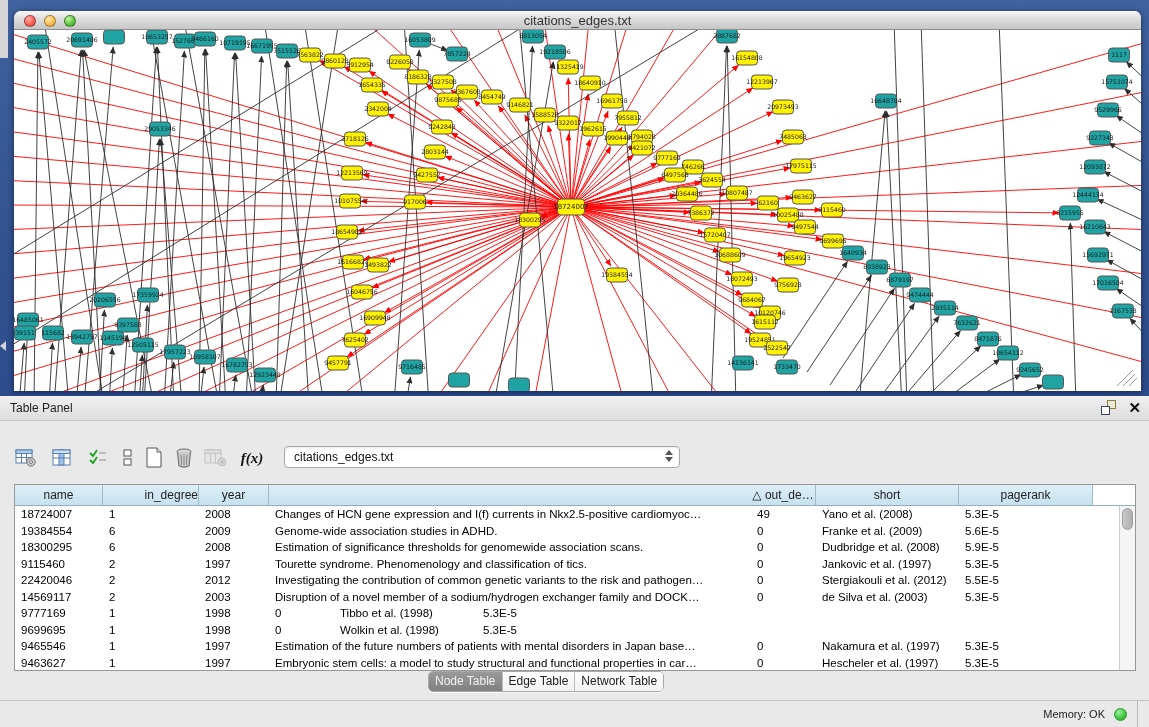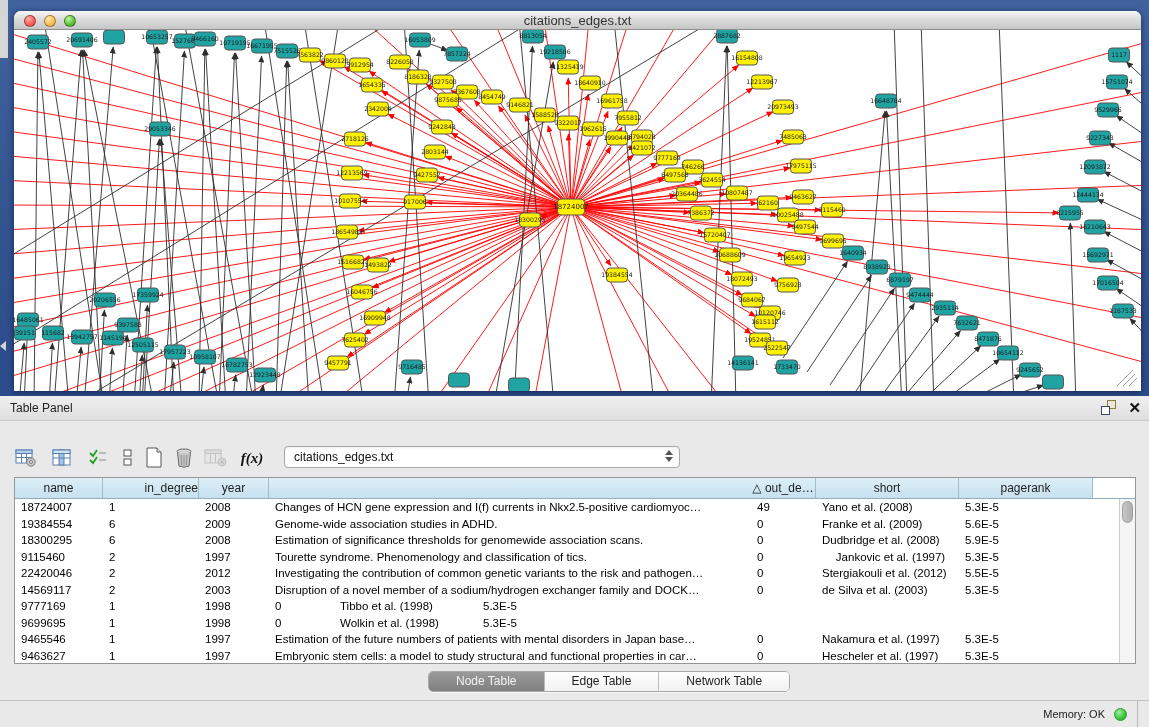--- a/index.html
+++ b/index.html
@@ -48,40 +48,40 @@
   .tb-btn svg { display:block; }
   .fx { font-size:15px; color:#111; font-style:italic; font-family:"Liberation Serif", serif; font-weight:bold; }
   .combo { position:absolute; left:284px; top:10px; width:396px; height:22px; background:#fff;
            border:1px solid #a9a9a9; border-radius:4px; box-shadow:inset 0 1px 2px rgba(0,0,0,.08);
            font-size:12px; color:#111; line-height:20px; padding-left:9px; }
   .combo-arrows { position:absolute; right:6px; top:3px; display:flex; flex-direction:column; align-items:center; }
   .combo-arrows i { display:block; width:0; height:0; border-left:4px solid transparent; border-right:4px solid transparent; }
   .combo-arrows .up { border-bottom:5px solid #555; margin-bottom:2px; }
   .combo-arrows .dn { border-top:5px solid #555; }
 
-  .tableWrap { position:absolute; left:14px; top:81px; width:1122px; height:187px;
+  .tableWrap { position:absolute; left:14px; top:88px; width:1122px; height:187px;
                background:#fff; border:1px solid #969696; overflow:hidden; }
   .thead { display:flex; height:21px; background:linear-gradient(180deg,#ddeff8,#c6e1ef);
            border-bottom:1px solid #93aebd; }
   .th { flex:0 0 auto; text-align:center; font-size:12px; color:#222; line-height:20px;
         border-right:1px solid #9fbccb; overflow:hidden; white-space:nowrap; }
   .th.filler { border-right:none; flex:1 1 auto; background:#fff; }
   .tbody { position:relative; }
   .tr { display:flex; height:16.5px; }
   .td { flex:0 0 auto; font-size:11.5px; color:#000; line-height:16.5px; padding-left:6px;
         overflow:hidden; white-space:nowrap; }
   .vscroll { position:absolute; right:0; top:21px; bottom:0; width:16px; background:#f5f5f5;
              border-left:1px solid #cdcdcd; }
   .vthumb { position:absolute; left:2px; top:2px; width:11px; height:22px; background:linear-gradient(90deg,#c9c9c9,#aeaeae);
             border:1px solid #9e9e9e; border-radius:6px; }
 
   .segmented { position:absolute; left:428px; top:275px; height:21px; display:flex;
                border:1px solid #a9a9a9; border-radius:5px; overflow:hidden; background:#fff;
                box-shadow:0 1px 1px rgba(255,255,255,.7), inset 0 1px 1px rgba(0,0,0,.05); }
-  .seg { padding:0 27px; font-size:12px; line-height:19px; color:#222; background:linear-gradient(180deg,#ffffff,#f1f1f1); }
+  .seg { padding:0 6px; font-size:12px; line-height:19px; color:#222; background:linear-gradient(180deg,#ffffff,#f1f1f1); }
   .seg + .seg { border-left:1px solid #bcbcbc; }
   .seg.sel { background:linear-gradient(180deg,#9a9a9a,#808080); color:#f2f2f2; }
 
   .statusbar { position:absolute; left:0; bottom:0; width:100%; height:27px; background:#e9e9e9;
                border-top:1px solid #c3c3c3; }
   .mem { position:absolute; right:44px; top:0; line-height:27px; font-size:11px; color:#222;text-align:center; }
   .memdot { position:absolute; right:22px; top:7px; width:13px; height:13px; border-radius:50%;
             background:radial-gradient(circle at 35% 30%, #9ef09e, #3ec43e 60%, #28a128);
             border:1px solid #259a25; }
   .statusdiv { position:absolute; right:11px; top:0; bottom:0; width:1px; background:#b8b8b8; }
@@ -690,21 +690,21 @@
             <div class="td" style="width: 65px;">0</div>
             <div class="td" style="width: 143px;">Dudbridge et al. (2008)</div>
             <div class="td" style="width: 134px;">5.9E-5</div>
           </div>
           <div class="tr">
             <div class="td" style="width: 88px;">9115460</div>
             <div class="td" style="width: 96px;">2</div>
             <div class="td" style="width: 70px;">1997</div>
             <div class="td" style="width: 482px;">Tourette syndrome. Phenomenology and classification of tics.</div>
             <div class="td" style="width: 65px;">0</div>
-            <div class="td" style="width: 143px; text-align: center;">Jankovic et al. (1997)</div>
+            <div class="td" style="width: 143px;">Jankovic et al. (1997)</div>
             <div class="td" style="width: 134px;">5.3E-5</div>
           </div>
           <div class="tr">
             <div class="td" style="width: 88px;">22420046</div>
             <div class="td" style="width: 96px;">2</div>
             <div class="td" style="width: 70px;">2012</div>
             <div class="td" style="width: 482px;">Investigating the contribution of common genetic variants to the risk and pathogen…</div>
             <div class="td" style="width: 65px;">0</div>
             <div class="td" style="width: 143px;">Stergiakouli et al. (2012)</div>
             <div class="td" style="width: 134px;">5.5E-5</div>

